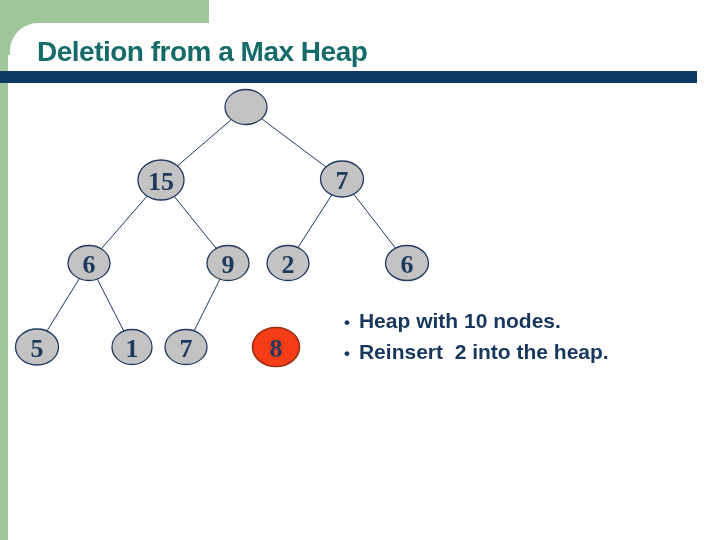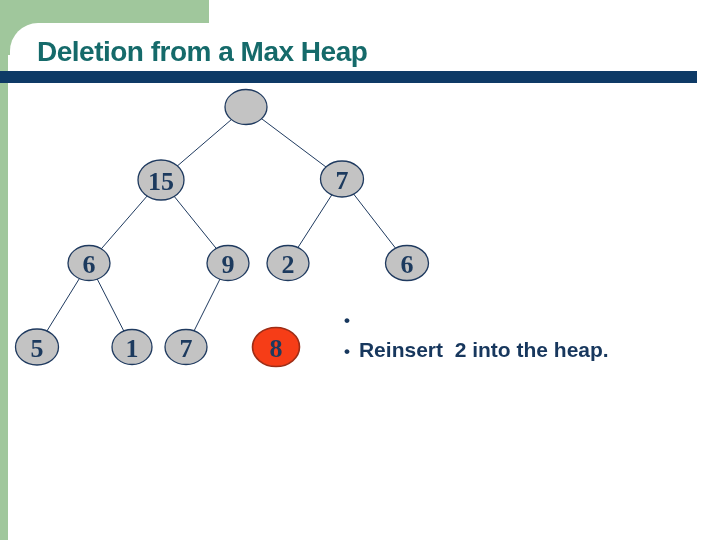--- a/index.html
+++ b/index.html
@@ -86,19 +86,20 @@
       <text x="132" y="347" text-anchor="middle" dominant-baseline="central" dy="1">1</text>
       <ellipse cx="186" cy="347" rx="21" ry="17.5" class="normal"></ellipse>
       <text x="186" y="347" text-anchor="middle" dominant-baseline="central" dy="1">7</text>
       <ellipse cx="276" cy="347" rx="23.5" ry="19.5" class="highlight"></ellipse>
       <text x="276" y="347" text-anchor="middle" dominant-baseline="central" dy="1">8</text>
     </svg>
 
   <ul class="bullets" id="bullets">
       <li>
         <span class="bullet-char">•</span>
+        <span class="bullet-text">Heap with 10 nodes.</span>
       </li>
       <li>
         <span class="bullet-char">•</span>
         <span class="bullet-text">Reinsert  2 into the heap.</span>
       </li>
     </ul>
 </div>
 
 </body></html>

